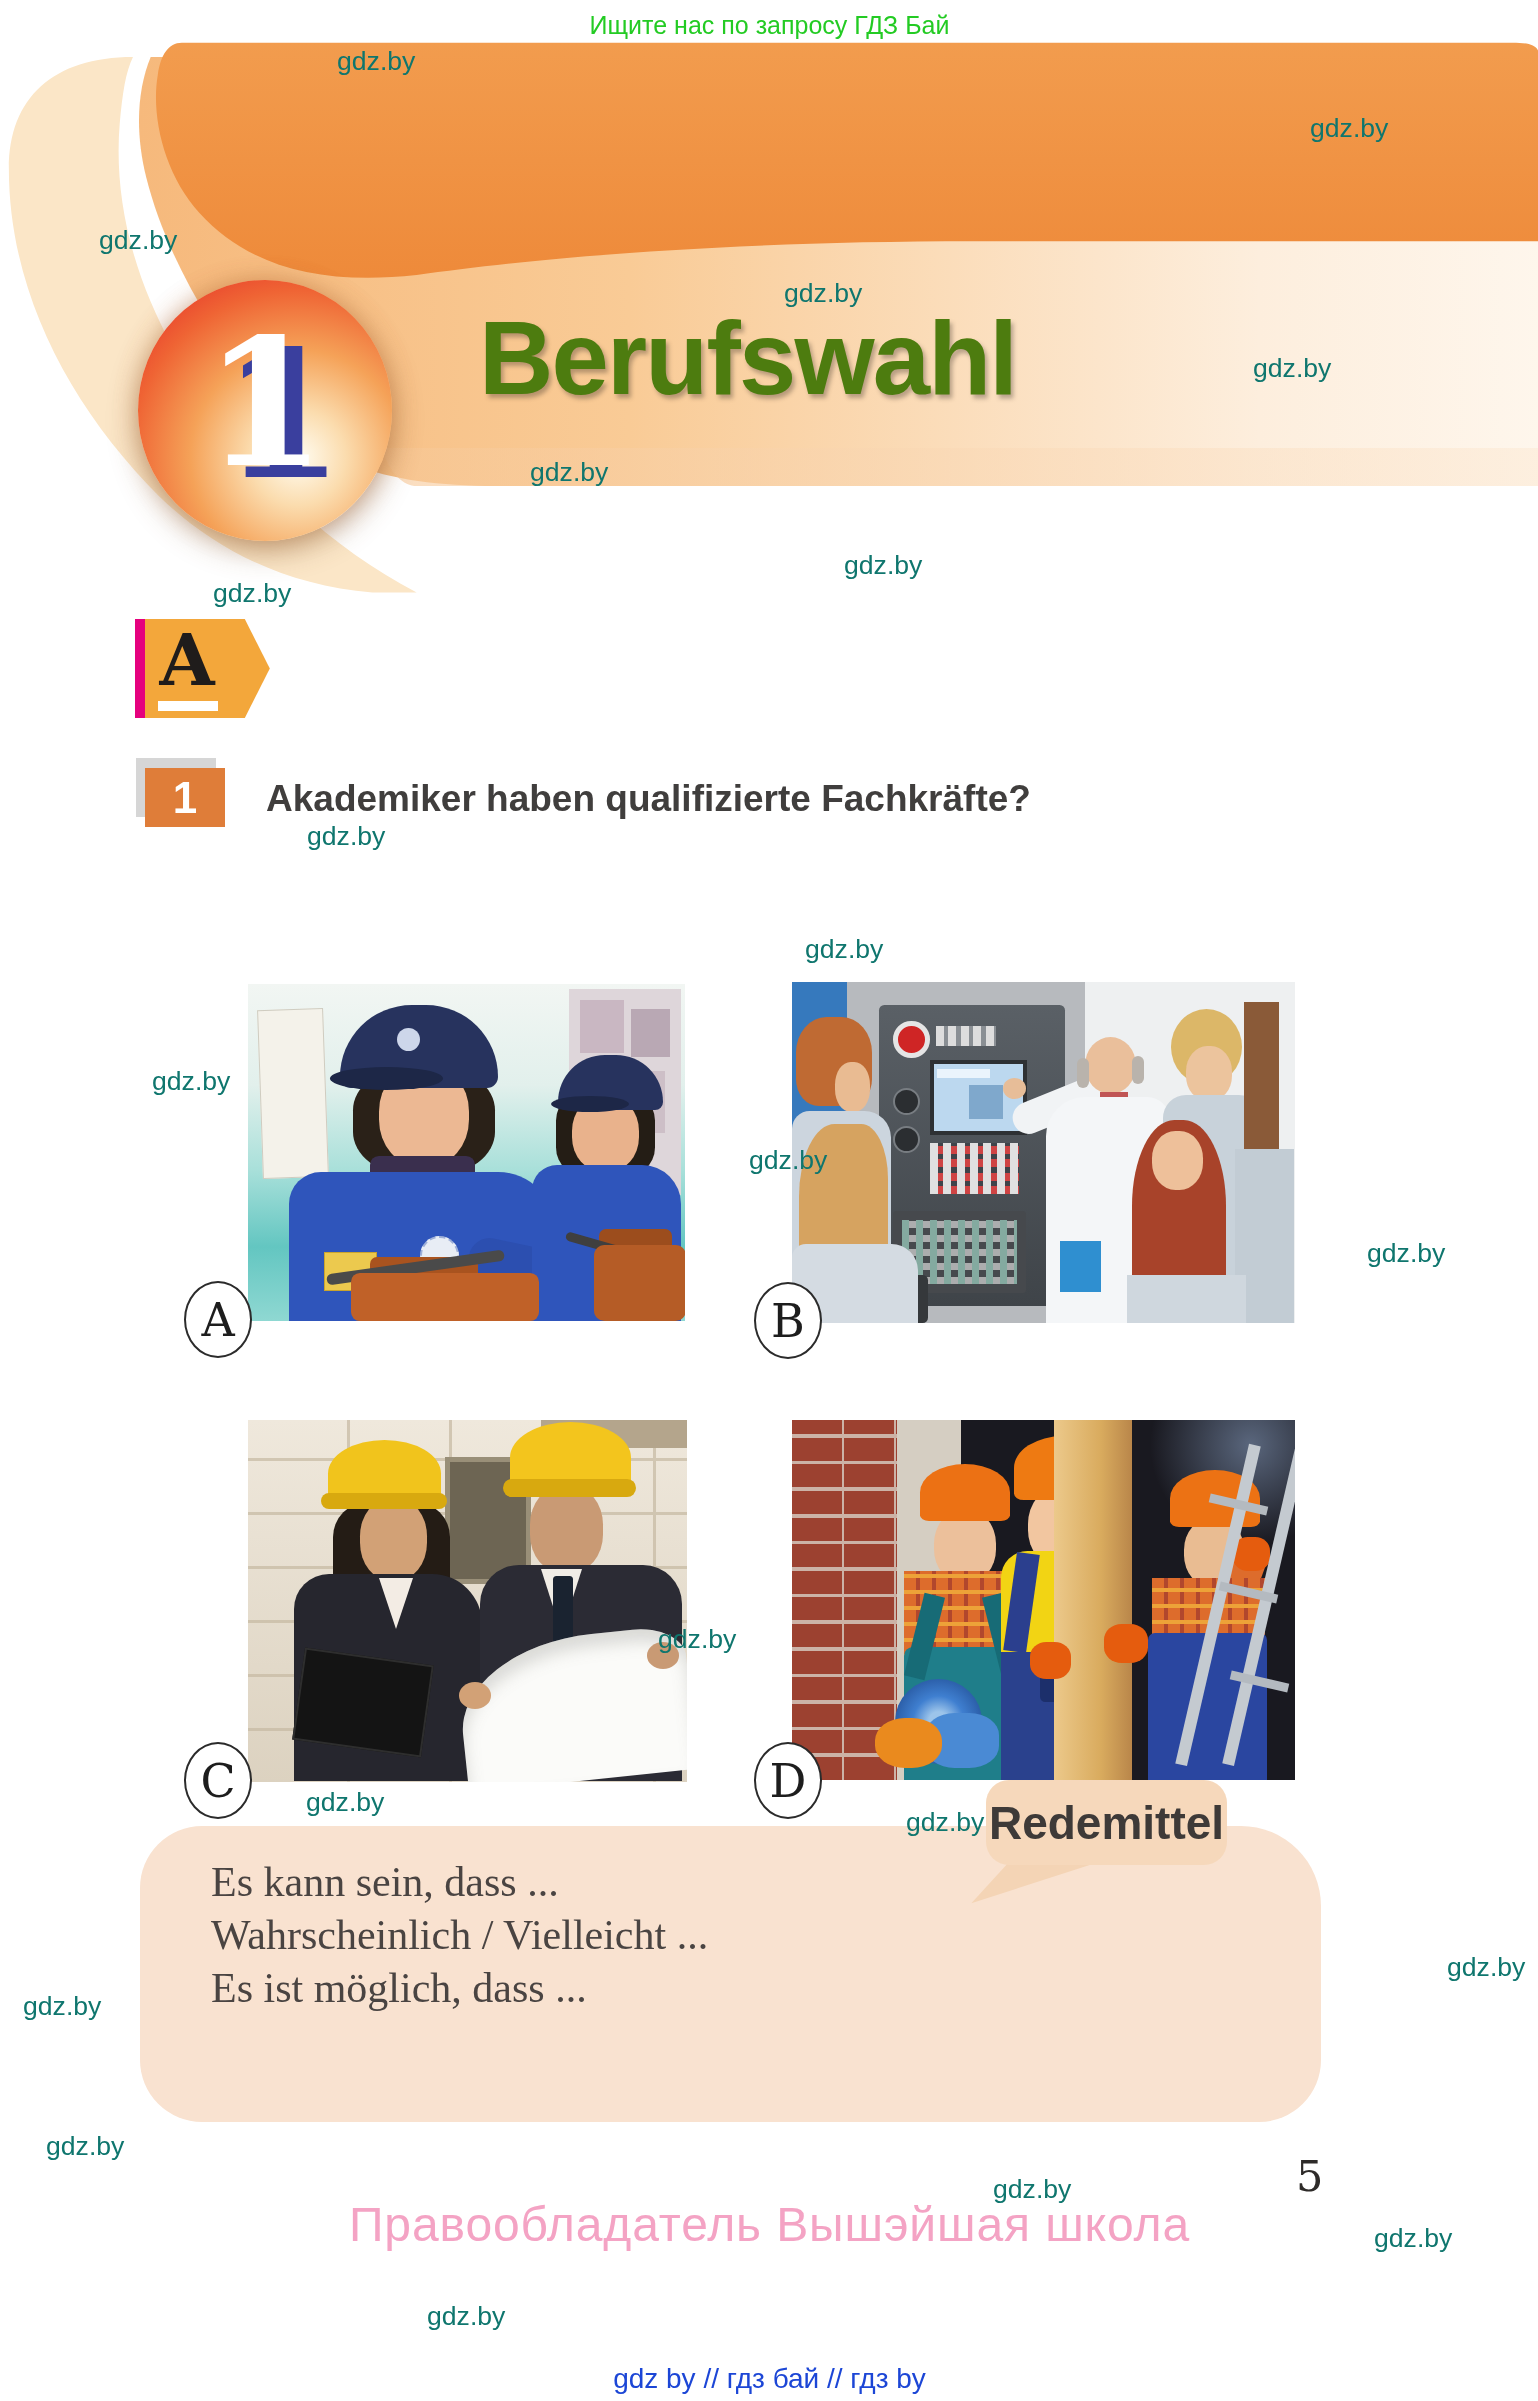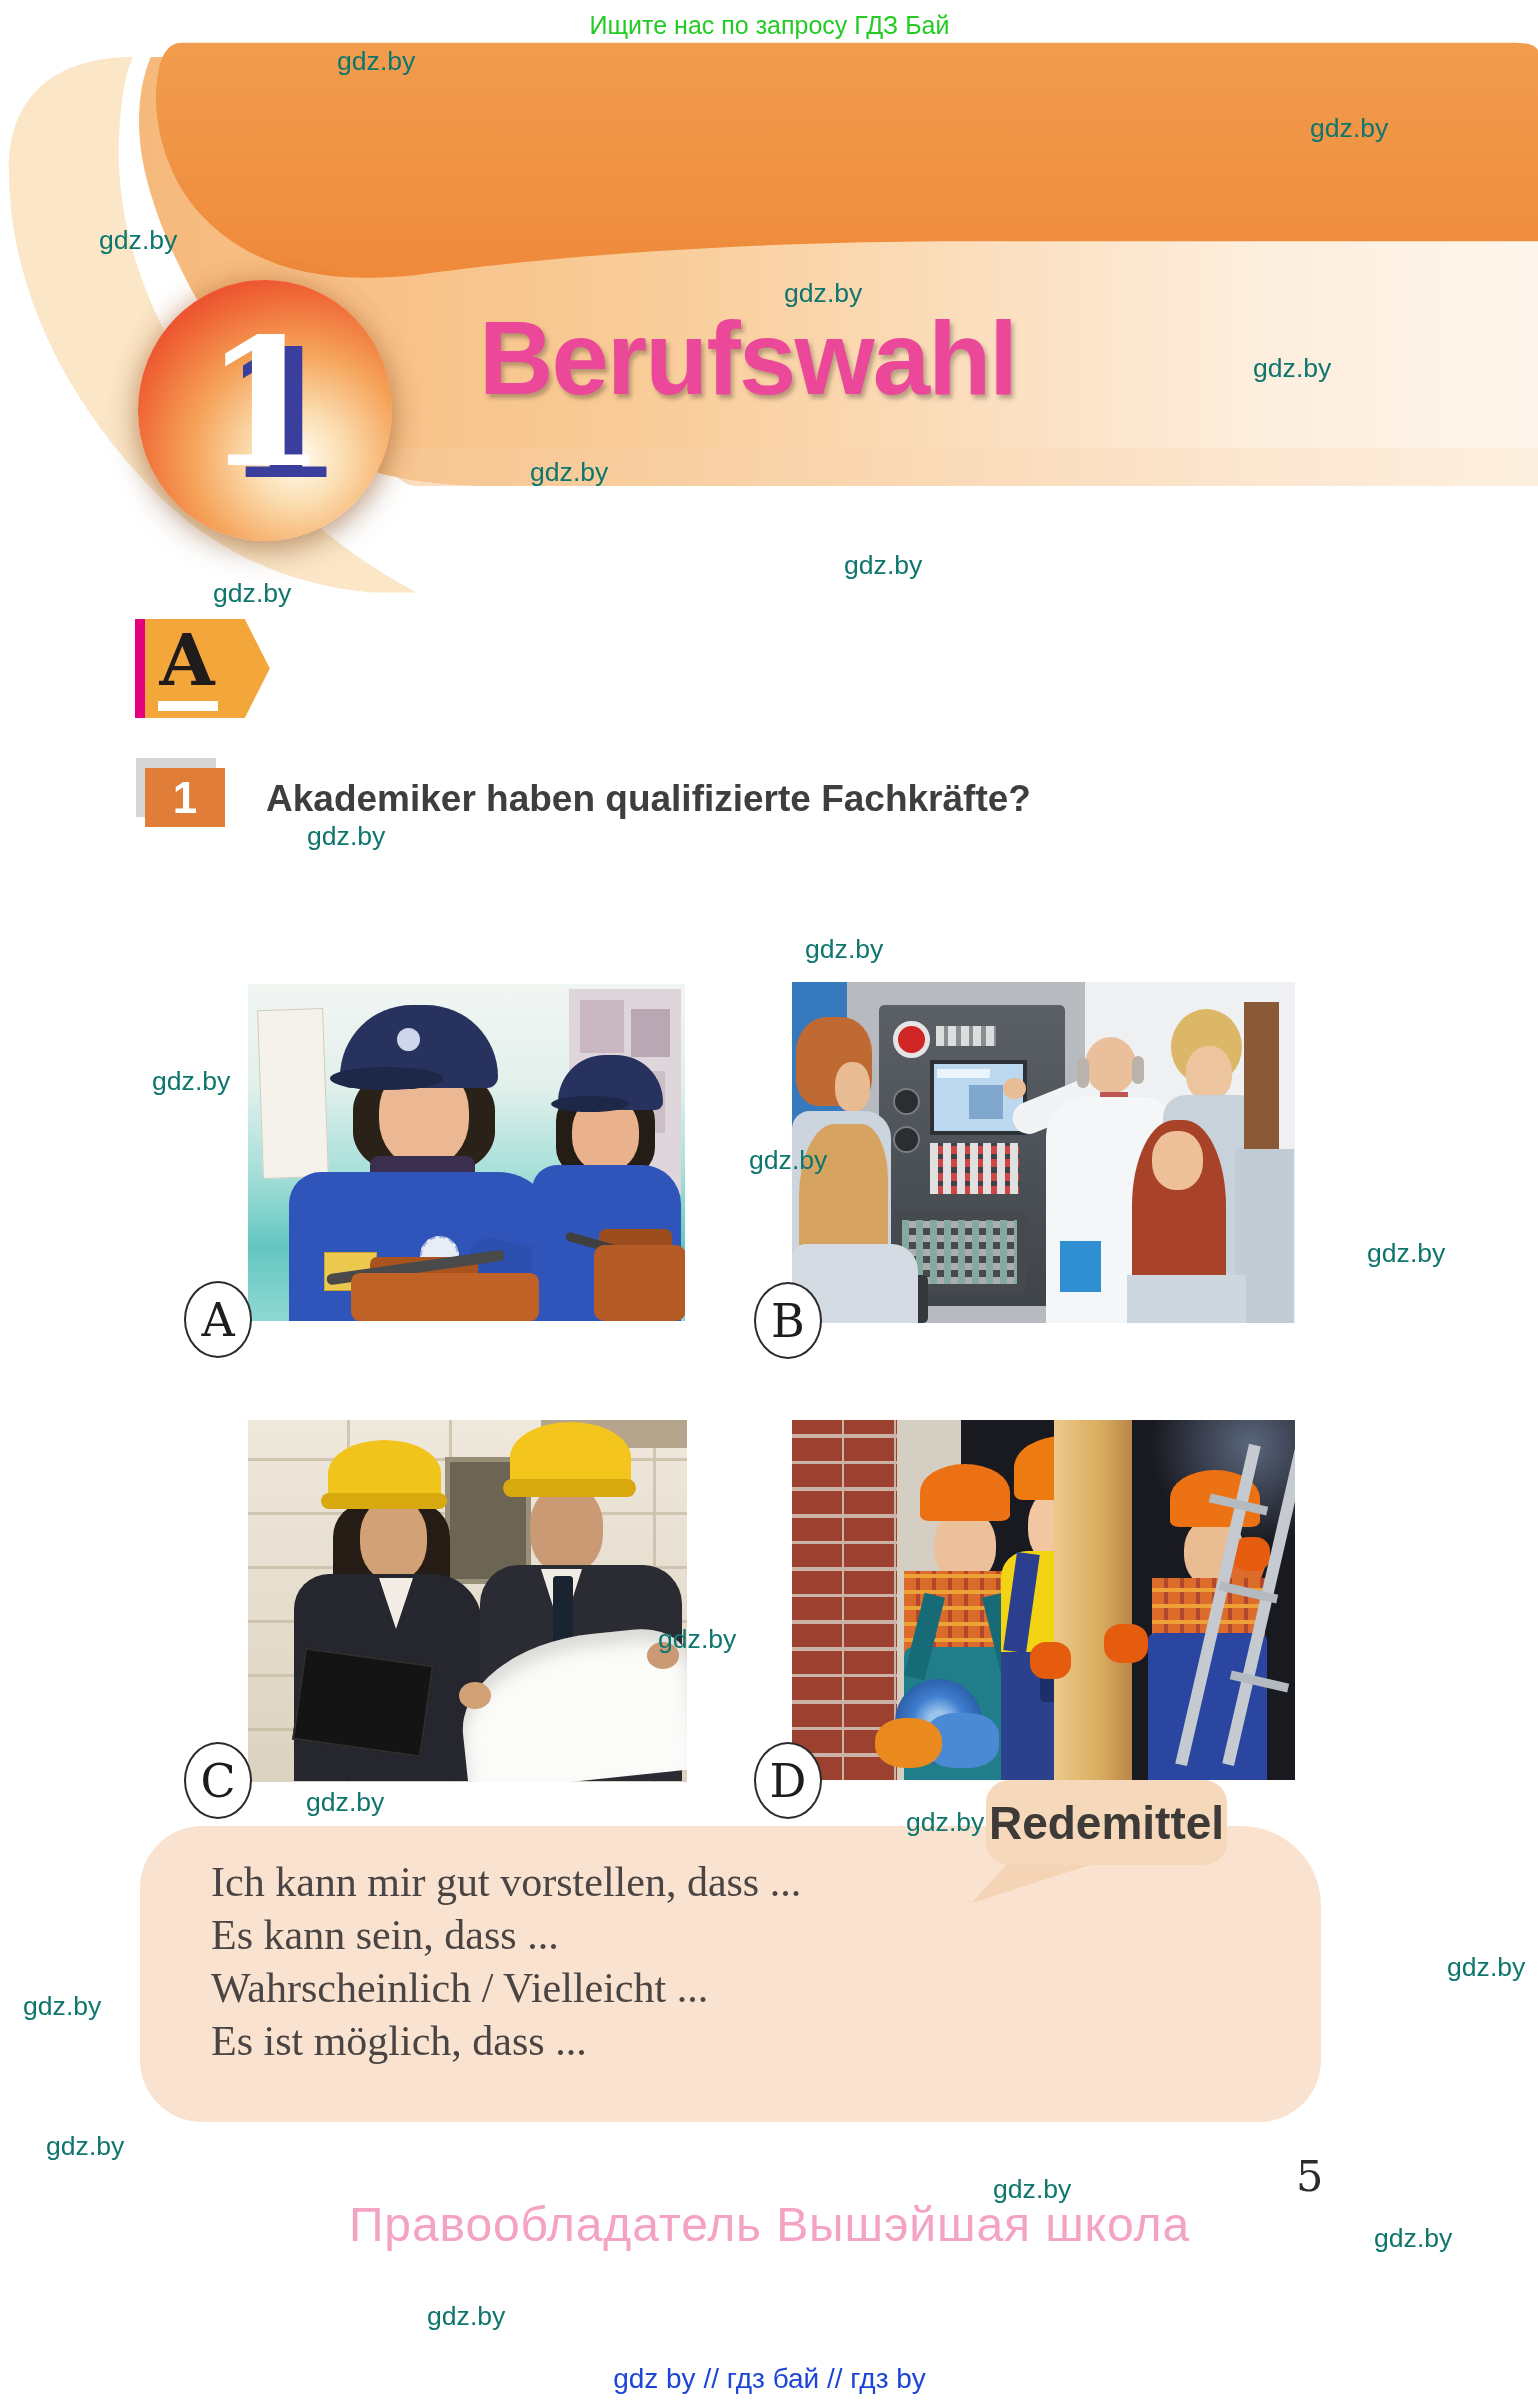--- a/index.html
+++ b/index.html
@@ -10,21 +10,21 @@
   .top-notice{position:absolute;top:10.6px;left:0;width:100%;text-align:center;
               font-size:25px;color:#23cb23;font-weight:400;}
   .banner-svg{position:absolute;left:0;top:0;}
   .chapter-badge{position:absolute;left:138px;top:280px;width:254px;height:261px;border-radius:50%;
      background:radial-gradient(circle at 63% 68%, #fffdf2 0%, #fbdcae 20%, #f5a258 45%, #ef6434 70%, #e6332a 92%, #e42d26 100%);
      box-shadow:0 8.9px 30px rgba(120,80,40,.45), 0 0 23px rgba(220,120,60,.35);
      display:flex;align-items:center;justify-content:center;}
   .chapter-num{font-family:"DejaVu Serif",serif;font-weight:bold;font-size:176px;color:#ffffff;
      line-height:1;margin-top:-12.4px;text-shadow:17.7px 12.4px 0 #3a3f9e;}
   .chapter-title{position:absolute;left:479px;top:300px;margin:0;font-size:103px;font-weight:bold;
-     color:#ec4899;letter-spacing:-1.8px;text-shadow:2.7px 3.5px 4.4px rgba(60,50,40,.35);
+     color:#4d7c0f;letter-spacing:-1.8px;text-shadow:2.7px 3.5px 4.4px rgba(60,50,40,.35);
      font-family:"Liberation Sans",sans-serif;}
   .section-tag{position:absolute;left:135px;top:619px;width:135px;height:99px;}
   .tag-stripe{position:absolute;left:0;top:0;width:9.8px;height:99px;background:#e5017e;}
   .tag-body{position:absolute;left:9.8px;top:0;width:125px;height:99px;background:#f3a73b;
      clip-path:polygon(0 0,80% 0,100% 50%,80% 100%,0 100%);}
   .tag-letter{position:absolute;left:14px;top:1.8px;width:76px;text-align:center;
      font-family:"DejaVu Serif",serif;font-weight:bold;font-size:71px;color:#1f1c1b;line-height:1.1;}
   .tag-underline{position:absolute;left:23px;top:82px;width:60px;height:9.8px;background:#ffffff;}
   .section-title{position:absolute;left:294px;top:647px;margin:0;font-family:"DejaVu Serif",serif;
      font-weight:bold;font-size:55px;color:#37312f;}
@@ -263,21 +263,20 @@
     <div class="abs r50" style="left:103px;top:259px;width:87px;height:85px;background:radial-gradient(circle at 50% 50%,#9cc4ea 16%,#3f7fd0 42%,#2b5ea8 72%);"></div>
     <div class="abs" style="left:133px;top:293px;width:74px;height:55px;background:#4a8ad4;border-radius:40%;"></div>
     <div class="abs" style="left:83px;top:298px;width:67px;height:50px;background:#ea8a1e;border-radius:45%;"></div>
   </div>
   <div class="circle-label" style="left:754px;top:1742px;">
     <span>D</span>
   </div>
 
   <div class="rm-box">
     <div class="rm-phrases">
-      <div>Ich kann mir gut vorstellen, dass ...</div>
       <div>Es kann sein, dass ...</div>
       <div>Wahrscheinlich / Vielleicht ...</div>
       <div>Es ist möglich, dass ...</div>
     </div>
   </div>
   <div class="rm-tail"></div>
   <div class="rm-tag">
     <span class="rm-tag-label">Redemittel</span>
   </div>
 

